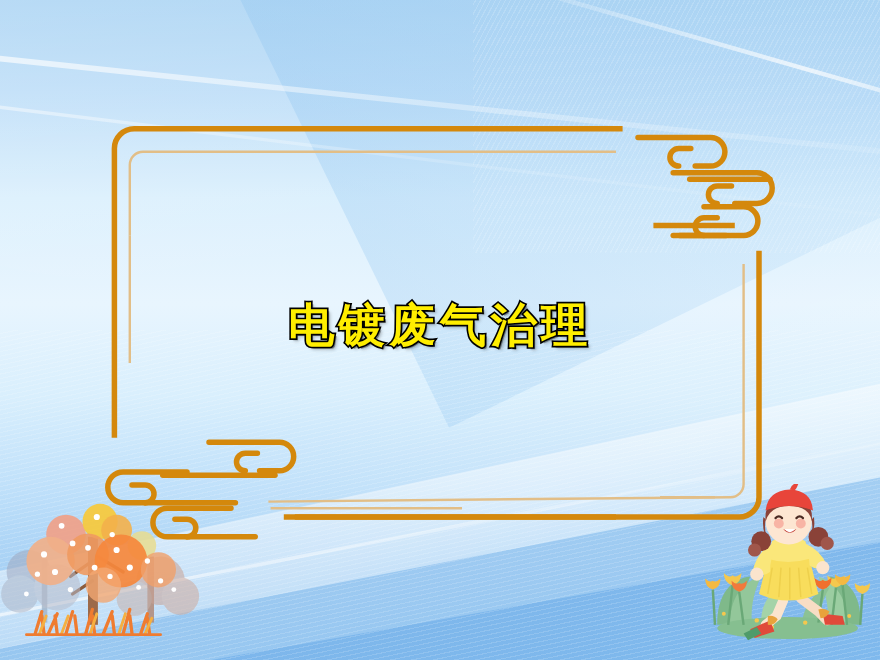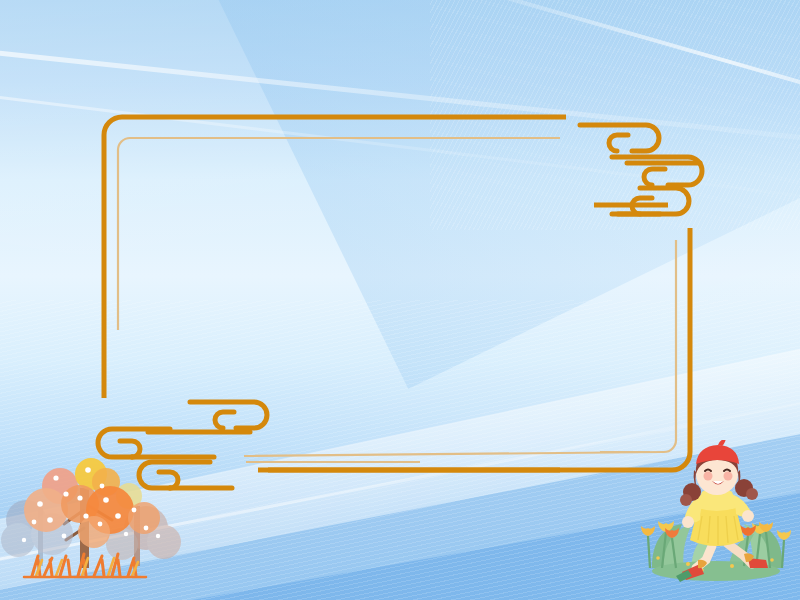--- a/index.html
+++ b/index.html
@@ -192,20 +192,23 @@
       <path d="M210 462 H152 a13 13 0 0 0 0 26 H170"></path>
       <path d="M170 488 a8 8 0 0 0 0 -16 H159"></path>
       <path d="M170 488 H232"></path>
     </g>
 
     <path d="M246 462 H420" stroke="#E2BE87" stroke-width="2.2" fill="none"></path>
     <path d="M268 470 H560" stroke="#D4880C" stroke-width="5" fill="none"></path>
     <path d="M600 452 H650" stroke="#E2BE87" stroke-width="2.2" fill="none"></path>
   </svg>
 
+  <div id="title">
+    <span class="t-inner">电镀废气治理</span>
+  </div>
 
   <svg id="trees" class="illus" viewBox="0 0 190 152">
 
     <g>
       <rect x="44" y="60" width="5" height="58" fill="#9fb0c4" opacity=".75"></rect>
       <rect x="140" y="58" width="6" height="60" fill="#b08a78" opacity=".85"></rect>
       <rect x="86" y="40" width="9" height="80" fill="#9c6a4a"></rect>
       <path d="M90 62 L70 76 M95 58 L118 72 M90 80 L72 92" stroke="#8a5c3e" stroke-width="3" fill="none" stroke-linecap="round"></path>
     </g>
 

